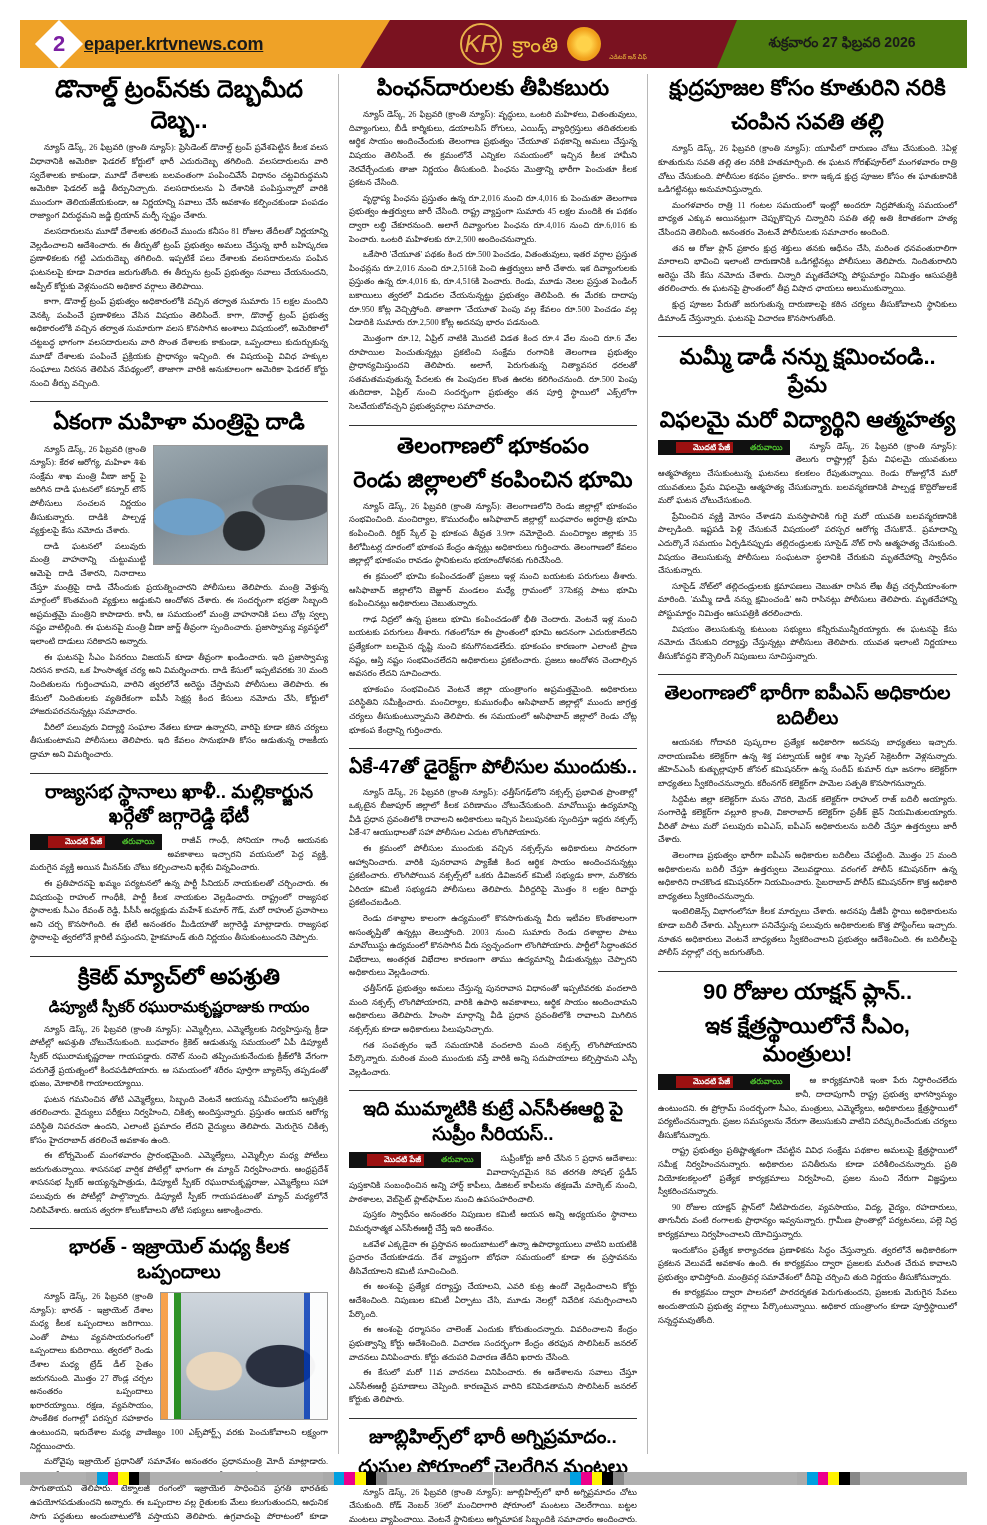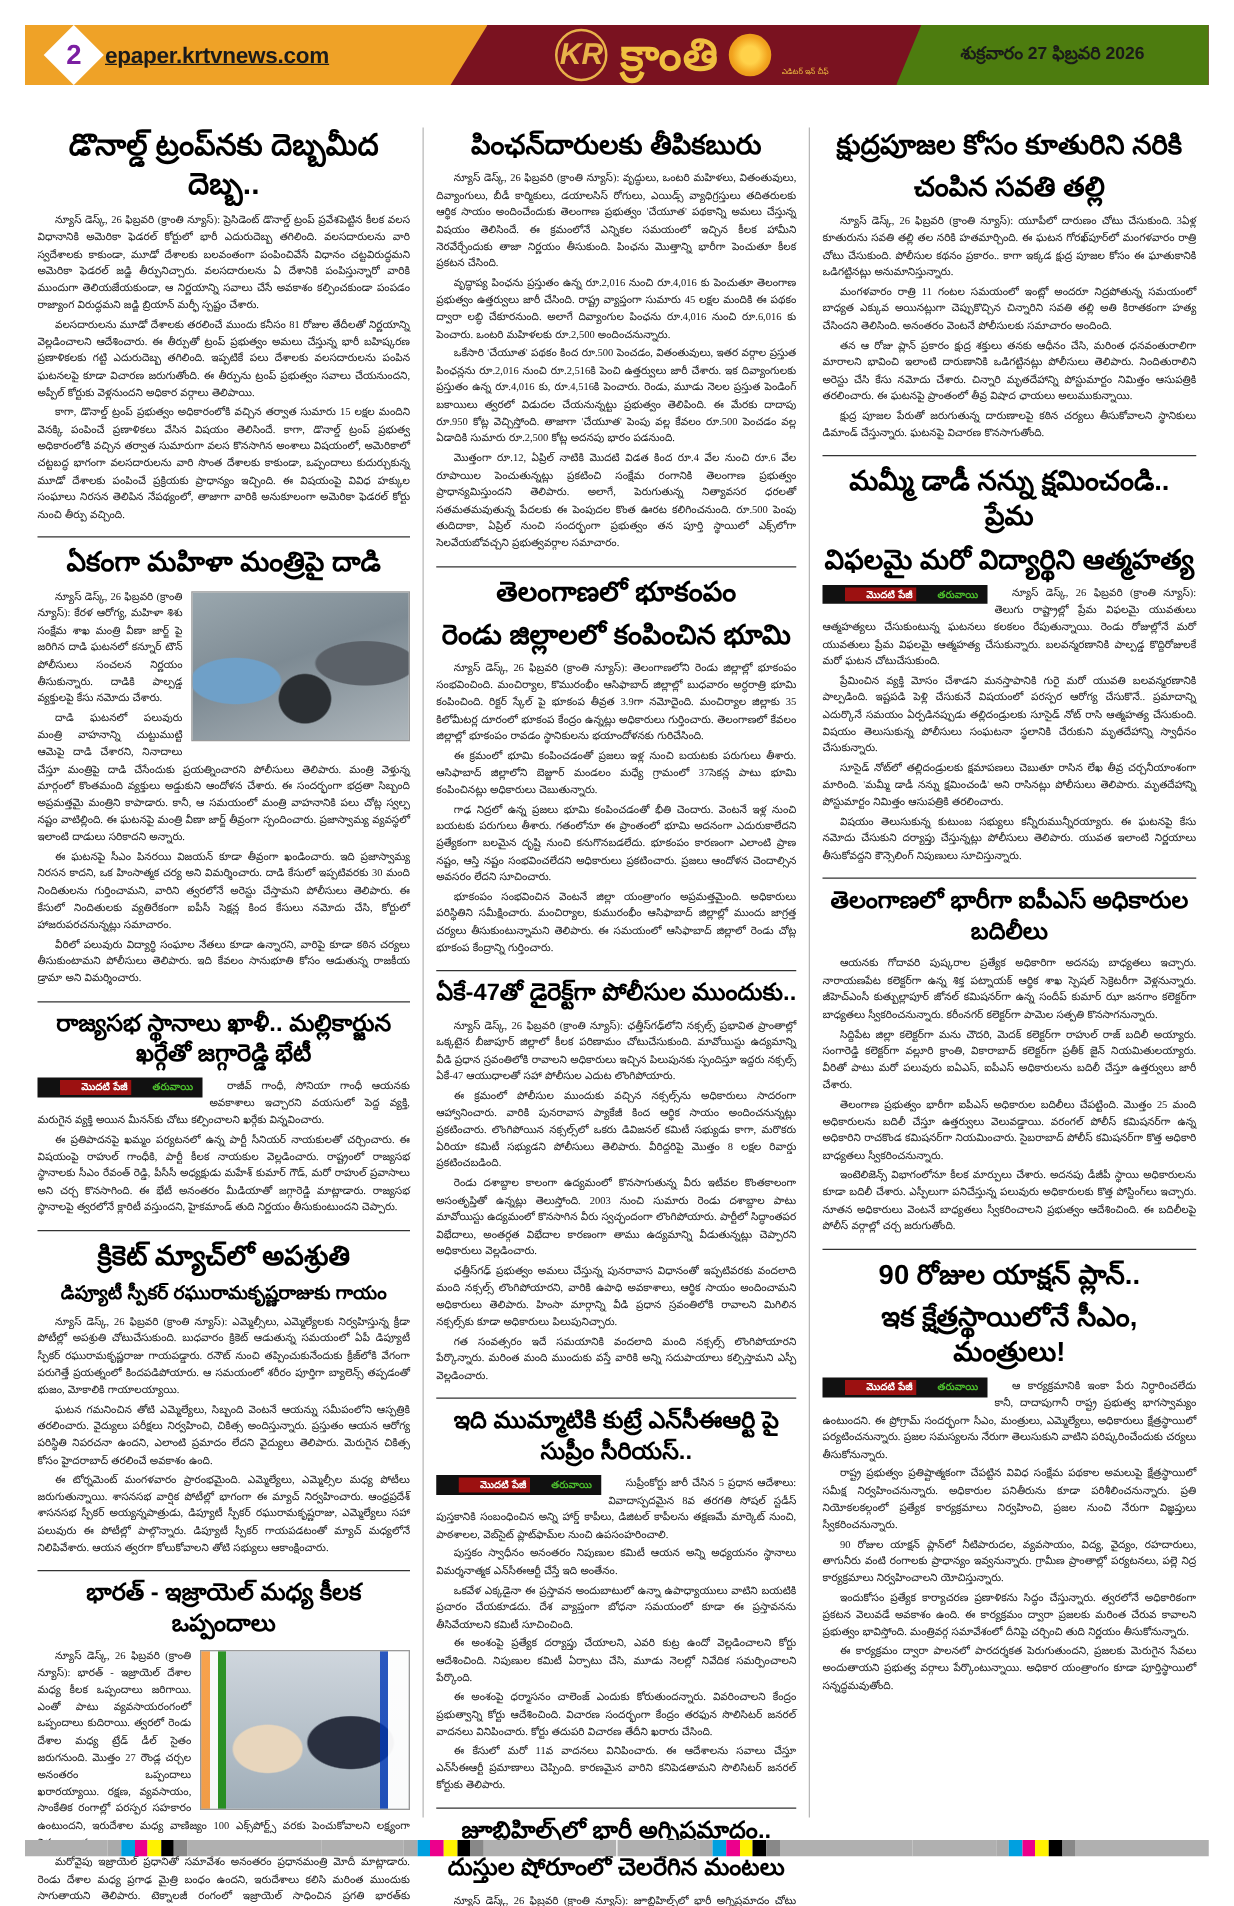--- a/index.html
+++ b/index.html
@@ -60,32 +60,32 @@
   }
   .krtv-logo {
     width: 42px; height: 42px;
     border: 2px solid #e8b14a;
     border-radius: 50%;
     display: flex; align-items: center; justify-content: center;
     position: relative;
     color: #e8b14a;
   }
   .krtv-logo .rglyph {
-    font-size: 24px; font-weight: bold; font-style: italic;
+    font-size: 24px; font-weight: normal; font-style: italic;
     line-height: 1;
   }
   .krtv-label {
     position: absolute; bottom: -14px; left: 50%;
     transform: translateX(-50%);
     font-size: 8px; font-weight: bold; color: #ffffff;
     white-space: nowrap;
   }
   .krtv-wrap { position: relative; margin-right: 4px; }
   .mast-title-tl {
-    font-size: 36px; font-weight: bold;
+    font-size: 21px; font-weight: normal;
     color: #f0c040; line-height: 1;
     letter-spacing: 1px;
   }
   .sun-burst {
     width: 34px; height: 34px;
     border-radius: 50%;
     background: radial-gradient(circle, #ffd24a 30%, #f2a31e 60%, #d98c12 100%);
     margin: 0 2px;
     flex: 0 0 auto;
   }
@@ -108,21 +108,20 @@
   
   .columns {
     position: absolute;
     left: 20px; top: 74px;
     width: 947px; height: 1380px;
     display: flex;
   }
   .col {
     position: relative;
     padding: 0 10px;
-    margin-top: 28px;
   }
   .col-left  { width: 318px; }
   .col-mid   { width: 310px; border-left: 1px solid #b8b8b8; border-right: 1px solid #b8b8b8;}
   .col-right { width: 319px; }
 
   
   .article { margin-bottom: 9px; }
   .rule-top {
     border-top: 1.5px solid #333;
     margin: 7px 0 6px 0;

